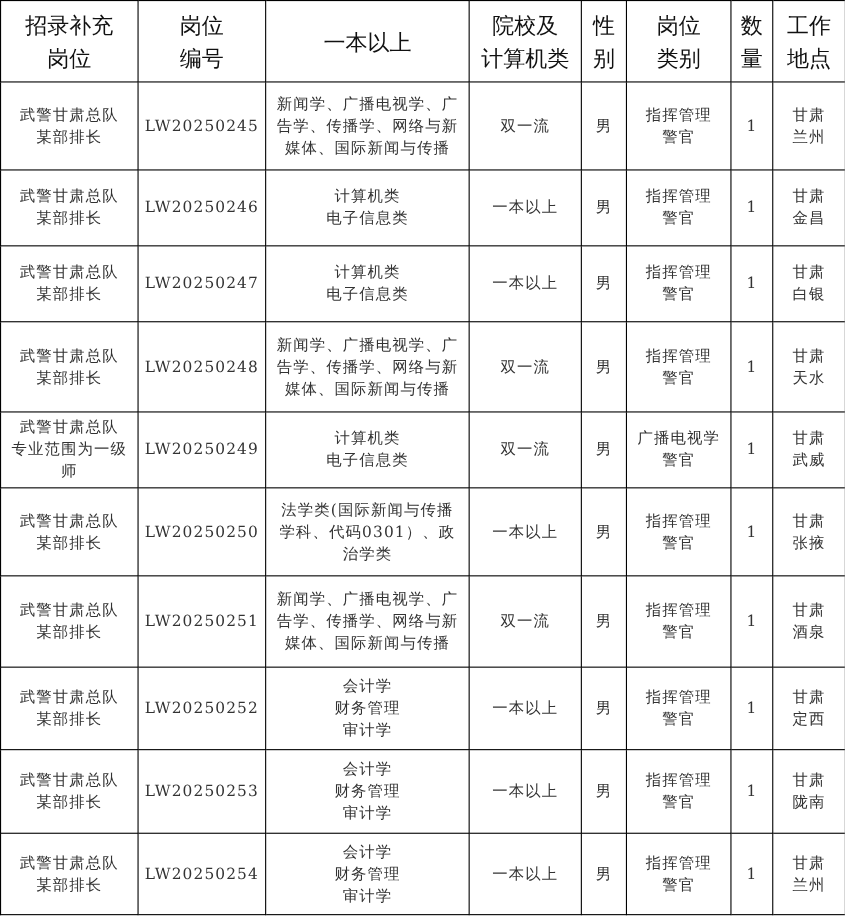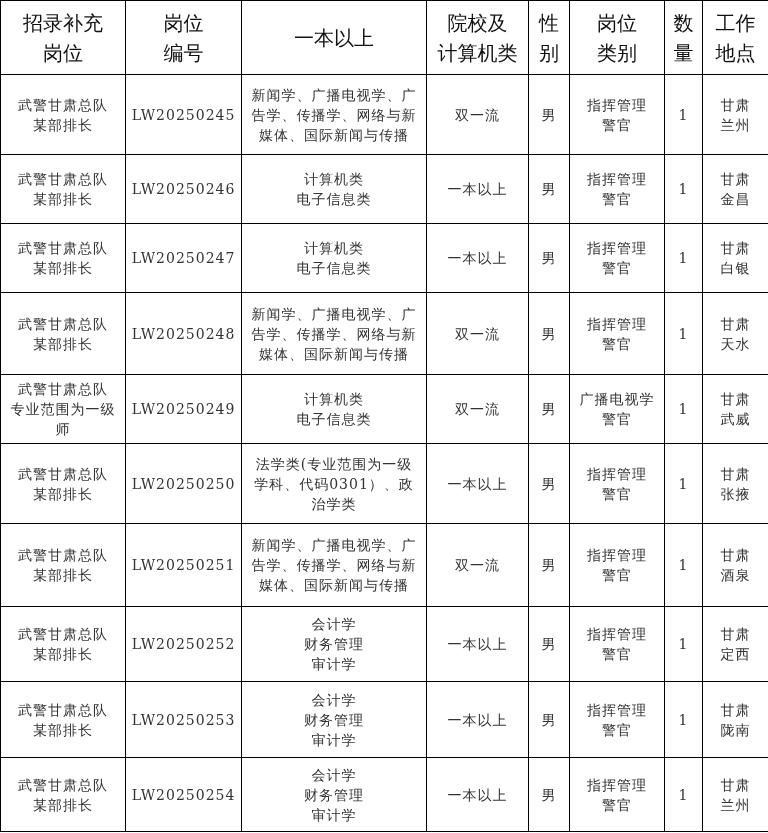--- a/index.html
+++ b/index.html
@@ -223,21 +223,21 @@
           <span class="line">武威</span>
         </td>
   </tr>
       <tr style="height: 80px;">
     <td>
           <span class="line">武警甘肃总队</span>
           <span class="line">某部排长</span>
         </td>
     <td class="code">LW20250250</td>
     <td class="major">
-          <span class="line">法学类(专业范围为一级</span>
+          <span class="line">法学类(国际新闻与传播</span>
           <span class="line">学科、代码0301）、政</span>
           <span class="line">治学类</span>
         </td>
     <td>一本以上</td>
     <td>男</td>
     <td>
           <span class="line">指挥管理</span>
           <span class="line">警官</span>
         </td>
     <td class="qty">1</td>

